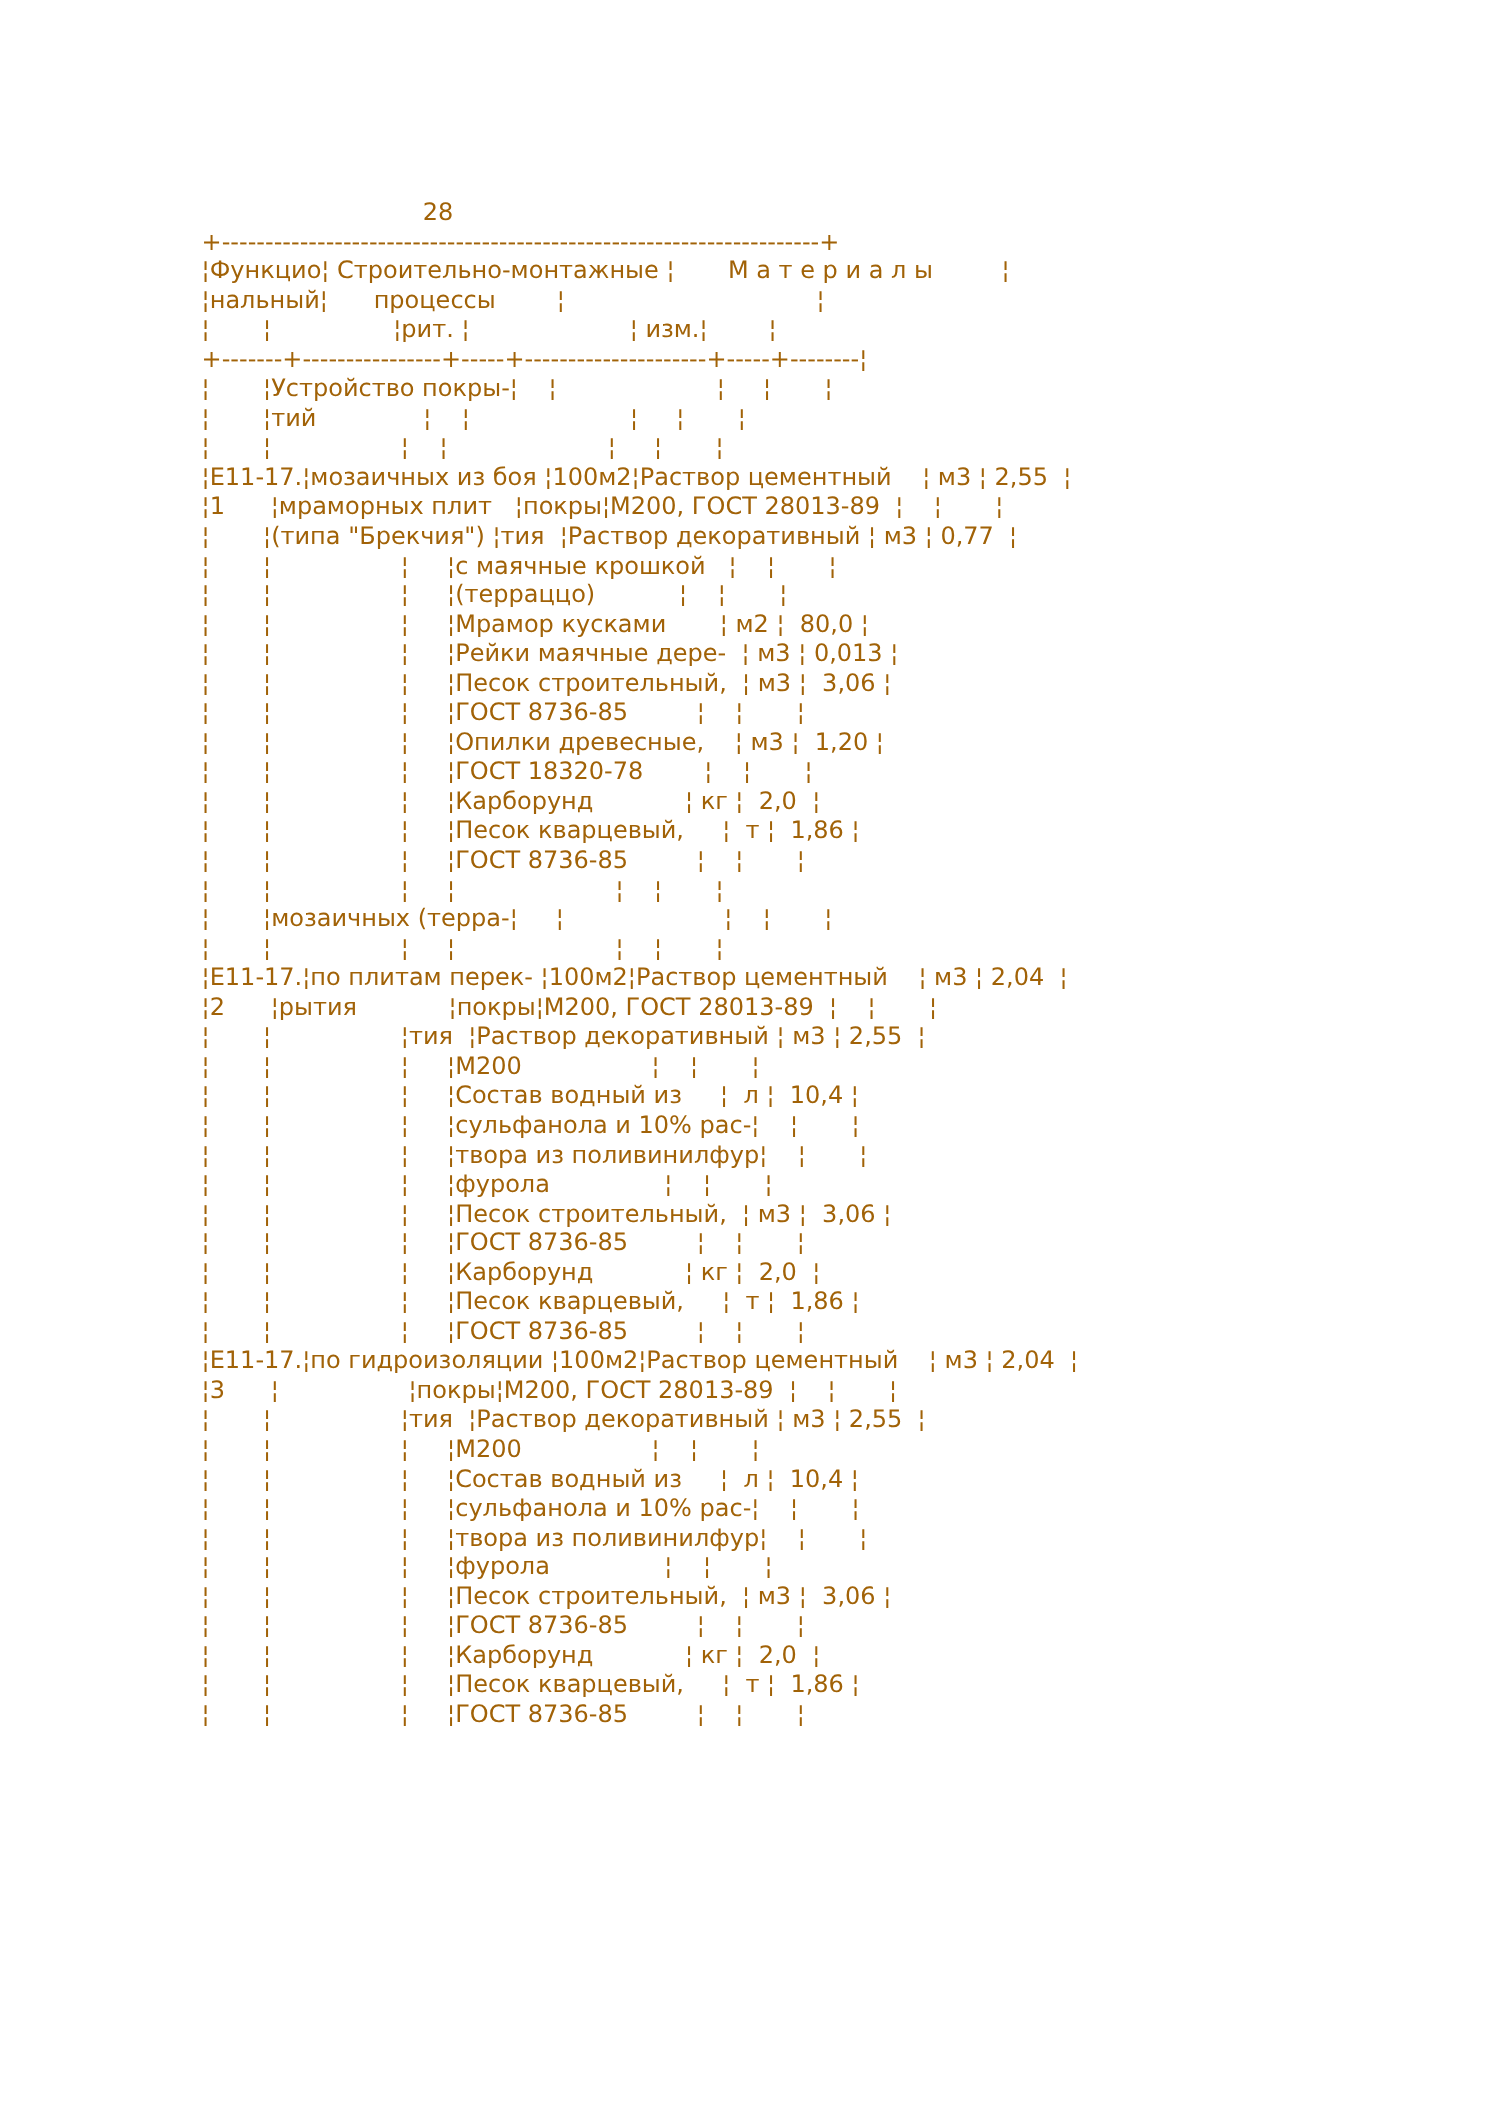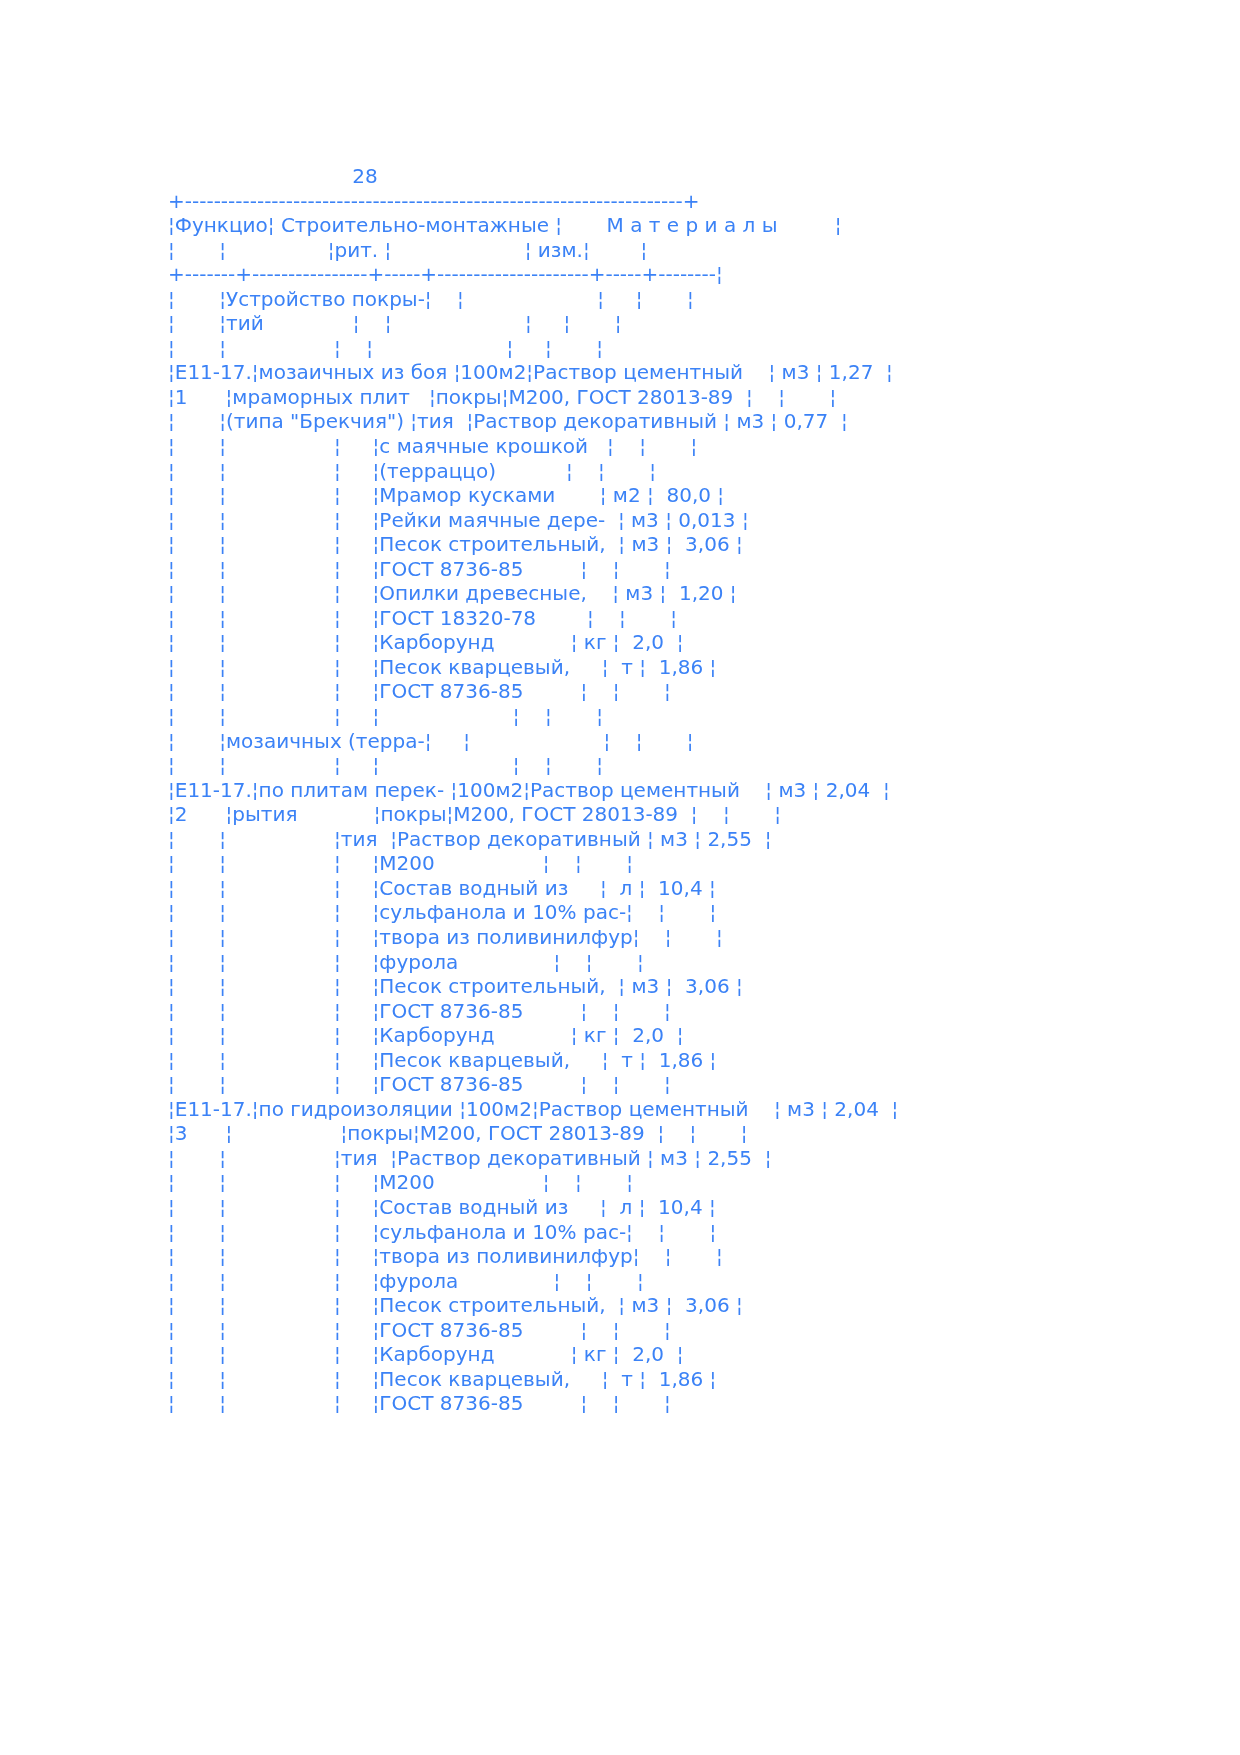--- a/index.html
+++ b/index.html
@@ -11,45 +11,46 @@
     position: relative;
     width: 1240px;
     height: 1755px;
     background: #ffffff;
     overflow: hidden;
   }
   .doc {
     position: absolute;
     left: 168px;
     top: 164px;
-    color: #3b82f6;
+    color: #a16207;
     font-family: "DejaVu Sans", sans-serif;
     font-size: 20px;
     line-height: 24.55px;
     font-weight: 400;
   }
   .line {
     white-space: pre;
     height: 24.55px;
   }
 </style>
 </head>
 <body>
 
 <div class="page">
   <div class="doc" id="doc-lines">
       <div class="line">                             28</div>
       <div class="line">+---------------------------------------------------------------------+</div>
       <div class="line">¦Функцио¦ Строительно-монтажные ¦       М а т е р и а л ы         ¦</div>
+      <div class="line">¦нальный¦      процессы        ¦                                 ¦</div>
       <div class="line">¦       ¦                ¦рит. ¦                     ¦ изм.¦        ¦</div>
       <div class="line">+-------+----------------+-----+---------------------+-----+--------¦</div>
       <div class="line">¦       ¦Устройство покры-¦    ¦                     ¦     ¦       ¦</div>
       <div class="line">¦       ¦тий              ¦    ¦                     ¦     ¦       ¦</div>
       <div class="line">¦       ¦                 ¦    ¦                     ¦     ¦       ¦</div>
-      <div class="line">¦Е11-17.¦мозаичных из боя ¦100м2¦Раствор цементный    ¦ м3 ¦ 1,27  ¦</div>
+      <div class="line">¦Е11-17.¦мозаичных из боя ¦100м2¦Раствор цементный    ¦ м3 ¦ 2,55  ¦</div>
       <div class="line">¦1      ¦мраморных плит   ¦покры¦М200, ГОСТ 28013-89  ¦    ¦       ¦</div>
       <div class="line">¦       ¦(типа "Брекчия") ¦тия  ¦Раствор декоративный ¦ м3 ¦ 0,77  ¦</div>
       <div class="line">¦       ¦                 ¦     ¦с маячные крошкой   ¦    ¦       ¦</div>
       <div class="line">¦       ¦                 ¦     ¦(терраццо)           ¦    ¦       ¦</div>
       <div class="line">¦       ¦                 ¦     ¦Мрамор кусками       ¦ м2 ¦  80,0 ¦</div>
       <div class="line">¦       ¦                 ¦     ¦Рейки маячные дере-  ¦ м3 ¦ 0,013 ¦</div>
       <div class="line">¦       ¦                 ¦     ¦Песок строительный,  ¦ м3 ¦  3,06 ¦</div>
       <div class="line">¦       ¦                 ¦     ¦ГОСТ 8736-85         ¦    ¦       ¦</div>
       <div class="line">¦       ¦                 ¦     ¦Опилки древесные,    ¦ м3 ¦  1,20 ¦</div>
       <div class="line">¦       ¦                 ¦     ¦ГОСТ 18320-78        ¦    ¦       ¦</div>

